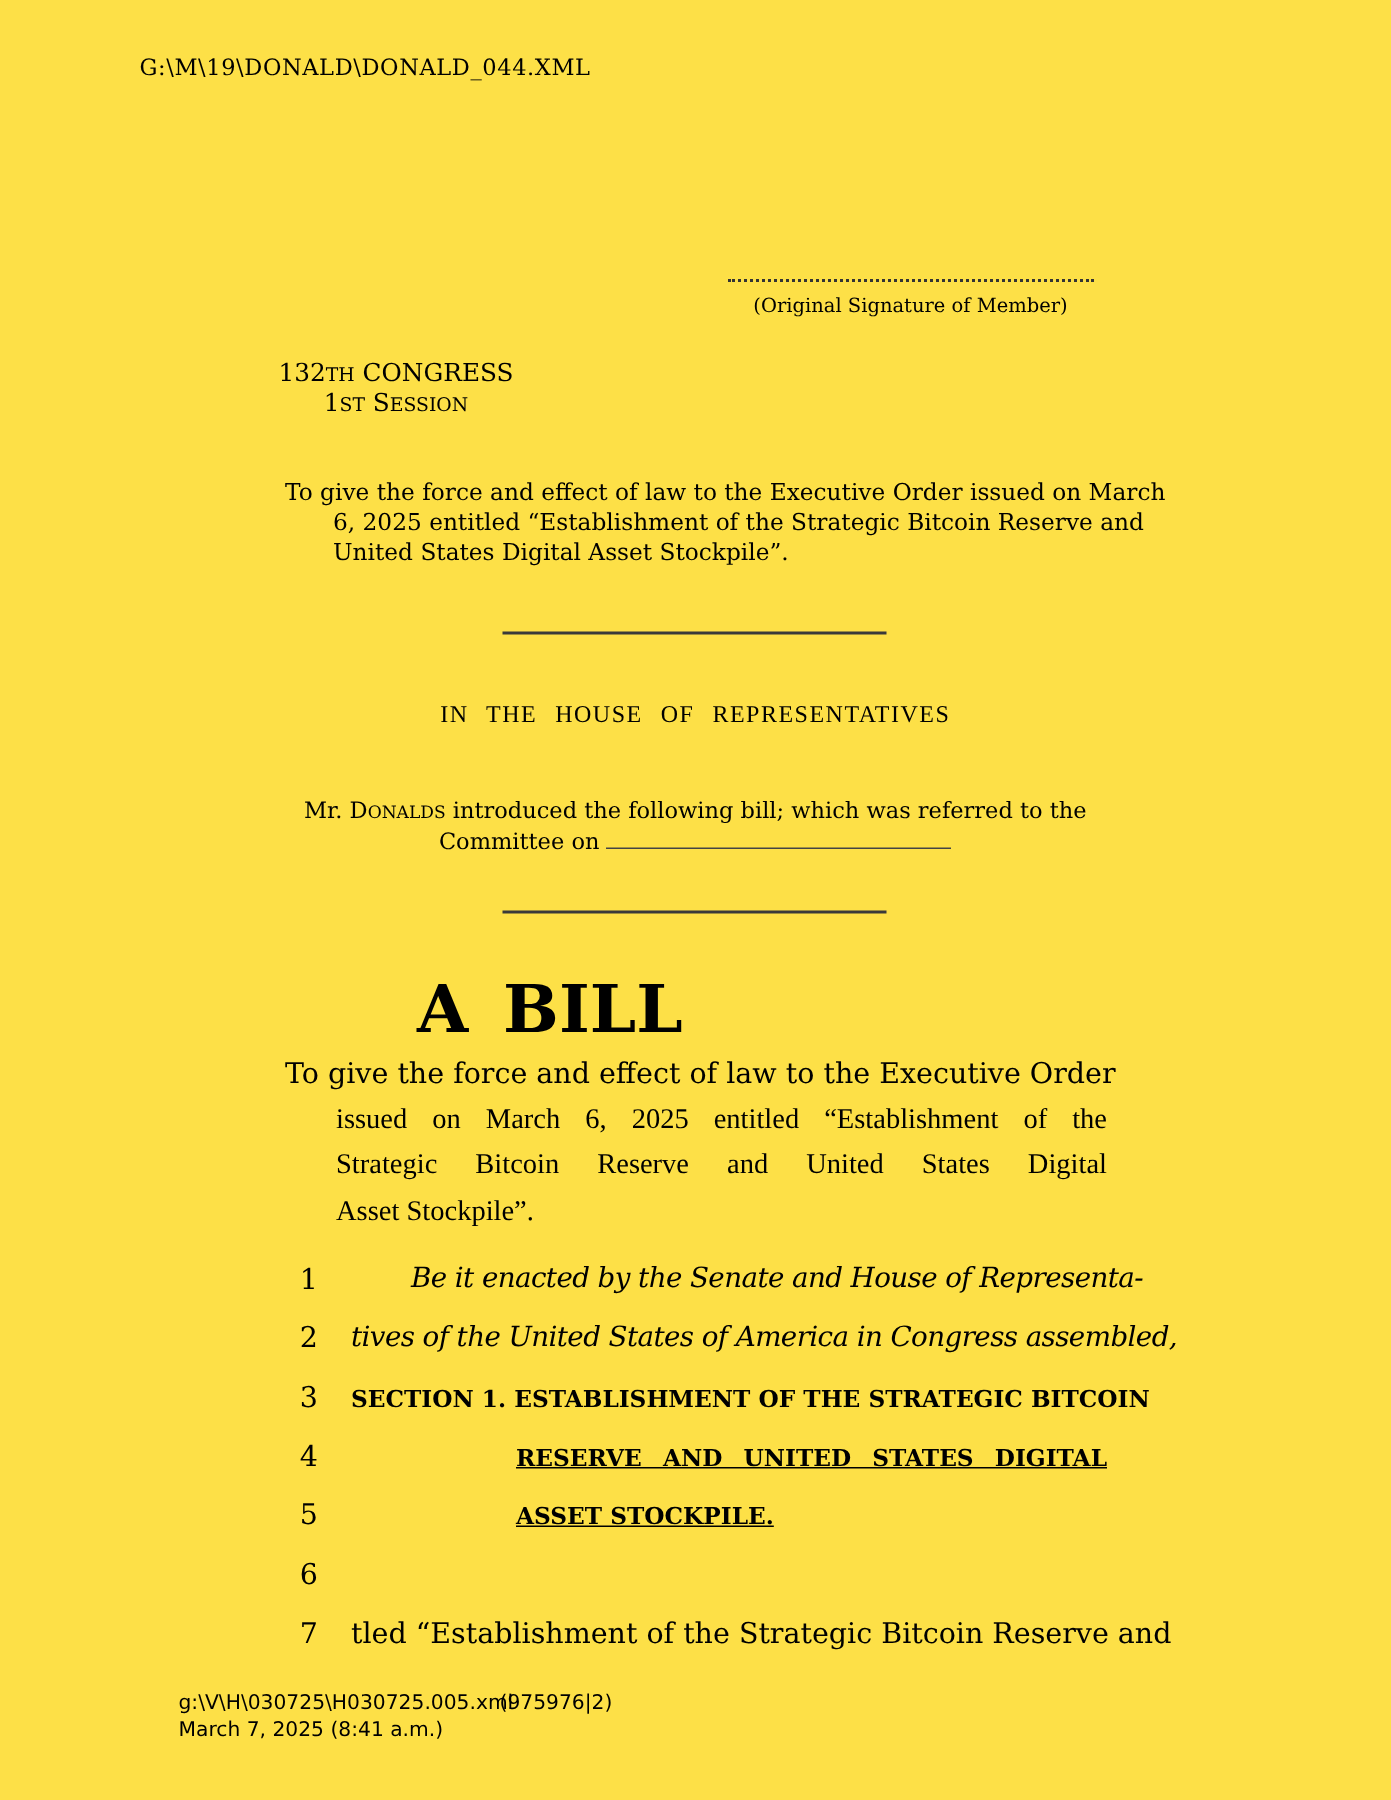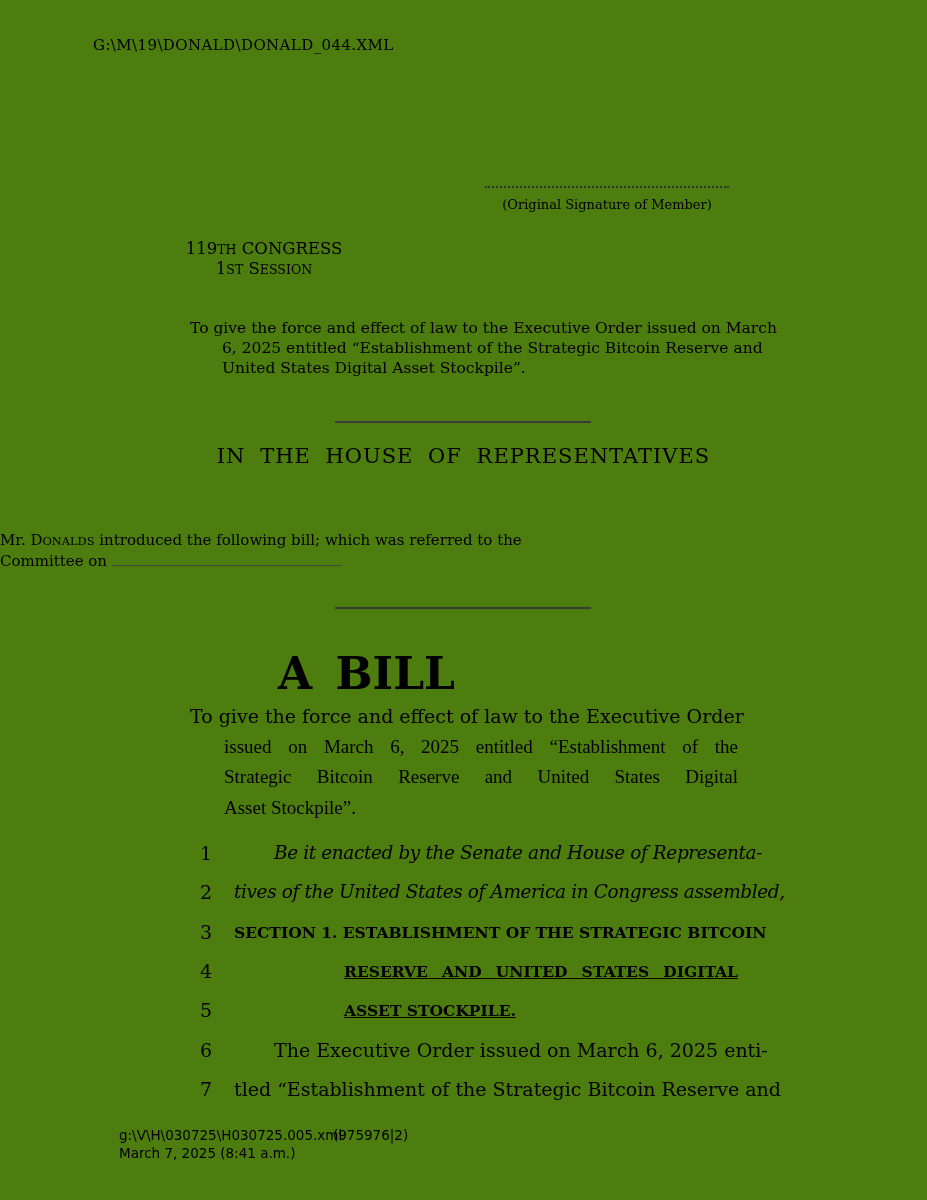--- a/index.html
+++ b/index.html
@@ -1,18 +1,18 @@
 <!DOCTYPE html>
 <html><head>
 <meta charset="utf-8">
 <style>
   html,body { margin:0; padding:0; background:#e8e8e8; }
   .page {
     position:relative; width:927px; height:1200px; margin:0 auto;
-    background:#4d7c0f; color:#000;
+    background:#fde047; color:#000;
     font-family:"DejaVu Serif","Liberation Serif",serif;
     overflow:hidden;
   }
   .sc { font-size:0.76em; }
 
   .header-path {
     position:absolute; left:93px; top:36px;
     font-size:15px; letter-spacing:0.4px;
   }
 
@@ -42,27 +42,27 @@
   .lt-line { white-space:nowrap; }
   .jl { text-align:justify; text-align-last:justify; }
   .ind32 { padding-left:32px; }
   .ind34 { padding-left:34px;font-family:Liberation Serif, serif; }
 
   .rule { position:absolute; left:335px; width:256px; border-top:2.5px solid #3a3a3a; }
   .rule-1 { top:421px; }
   .rule-2 { top:607px; }
 
   .house-heading {
-    position:absolute; left:0; top:444px; width:927px; text-align:center;
-    font-size:21px; letter-spacing:1px; word-spacing:7px;
+    position:absolute; left:0; top:468px; width:927px; text-align:center;
+    font-size:16px; letter-spacing:1px; word-spacing:7px;font-family:Liberation Serif, serif;
   }
 
   .intro-block {
     position:absolute; left:0; top:530px; width:927px;
-    font-size:15px; line-height:20px;
+    text-align:center; font-size:15px; line-height:20px;
   }
   .committee-blank {
     display:inline-block; width:230px; height:13px;
     border-bottom:1.5px solid #444;
   }
 
   .bill-heading {
     position:absolute; left:0; top:648px; width:733px; text-align:center;
     font-size:44px; font-weight:bold; word-spacing:8px;
   }
@@ -97,21 +97,21 @@
 <div class="page">
 
   <div class="header-path">G:\M\19\DONALD\DONALD_044.XML</div>
 
   <div class="sig-block">
     <div class="sig-dotted"></div>
     <div class="sig-caption">(Original Signature of Member)</div>
   </div>
 
   <div class="congress-block">
-    <div><span>119</span><span class="sc">TH</span><span> CONGRESS</span></div>
+    <div><span>132</span><span class="sc">TH</span><span> CONGRESS</span></div>
     <div><span>1</span><span class="sc">ST</span><span> S</span><span class="sc">ESSION</span></div>
   </div>
 
 
   <div class="longtitle-top">
     <div class="lt-line jl">To give the force and effect of law to the Executive Order issued on March</div>
     <div class="lt-line jl ind32">6, 2025 entitled “Establishment of the Strategic Bitcoin Reserve and</div>
     <div class="lt-line ind32">United States Digital Asset Stockpile”.</div>
   </div>
 
@@ -153,21 +153,20 @@
     <div class="bline bl-4">
       <span class="lnum">4</span>
       <div class="ltext bold-head jl ind2">RESERVE AND UNITED STATES DIGITAL</div>
     </div>
     <div class="bline bl-5">
       <span class="lnum">5</span>
       <div class="ltext bold-head ind2">ASSET STOCKPILE.</div>
     </div>
     <div class="bline bl-6">
       <span class="lnum">6</span>
-      <div class="ltext jl first-ind">The Executive Order issued on March 6, 2025 enti-</div>
     </div>
     <div class="bline bl-7">
       <span class="lnum">7</span>
       <div class="ltext jl">tled “Establishment of the Strategic Bitcoin Reserve and</div>
     </div>
   </div>
 
   <div class="footer-block">
     <div class="frow">
       <span>g:\V\H\030725\H030725.005.xml</span>

